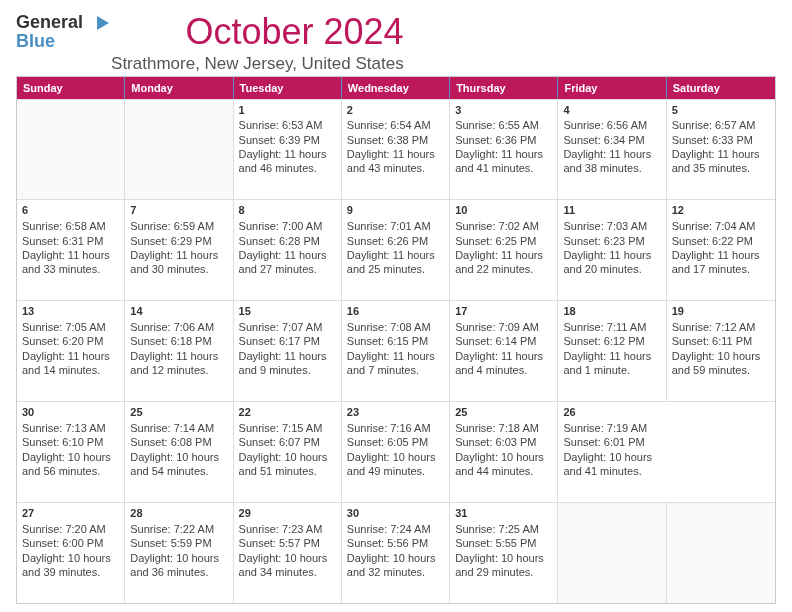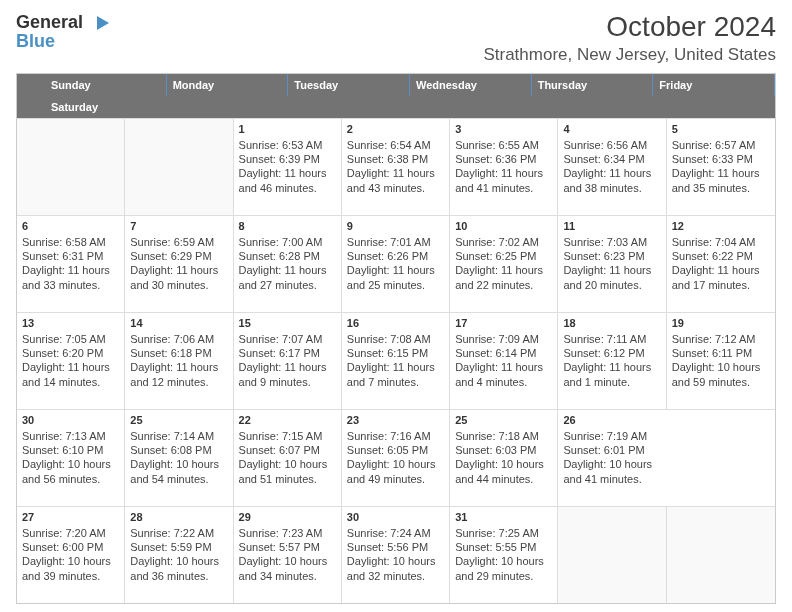--- a/index.html
+++ b/index.html
@@ -12,54 +12,52 @@
     }
     .page {
       width: 792px;
       height: 612px;
       padding: 12px 16px 8px 16px;
       display: flex;
       flex-direction: column;
     }
     .header {
       display: flex;
-      justify-content: space-between;
       align-items: flex-start;
-      margin-bottom: 8px;
+      margin-bottom: 2px;
     }
     .logo {
       display: flex;
       align-items: center;
       gap: 0;
     }
     .title-block {
       text-align: right;
     }
     .month-title {
-      font-size: 28px;
+      font-size: 36px;
       font-weight: 300;
-      color: #404040;
+      color: #be185d;
       line-height: 1.1;
     }
     .subtitle {
       font-size: 17px;
       color: #555;
       margin-top: 2px;
     }
     .calendar {
       flex: 1;
       display: flex;
       flex-direction: column;
       border: 1px solid #ccc;
     }
     .cal-header-row {
       display: grid;
-      grid-template-columns: repeat(6, 1fr);
-      background: #737373;
-      padding-left: 28px;
+      grid-template-columns: repeat(7, 1fr);
+      background: #be185d;
     }
     .cal-header-cell {
       color: #fff;
       font-size: 11px;
       font-weight: bold;
       padding: 5px 6px;
       text-align: left;
       border-right: 1px solid #5a8fc5;
     }
     .cal-header-cell:last-child { border-right: none; }

